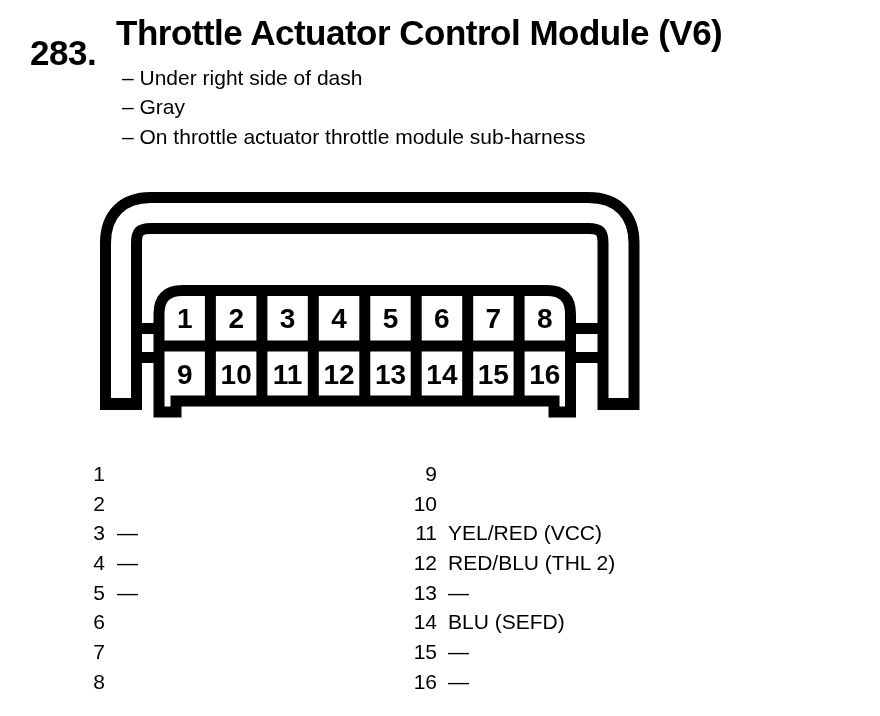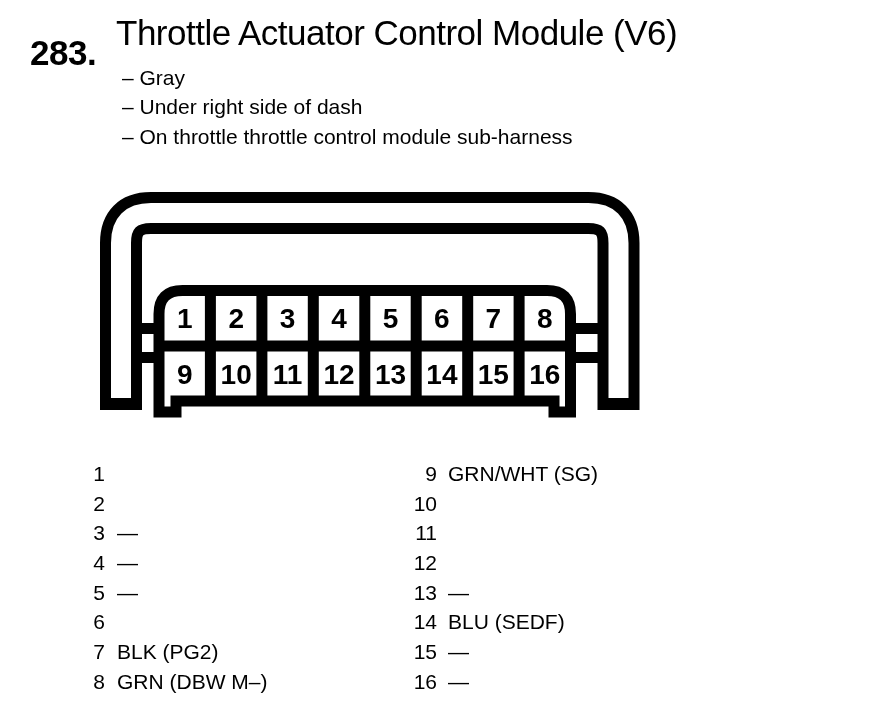--- a/index.html
+++ b/index.html
@@ -11,21 +11,21 @@
   }
   .abs { position: absolute; }
   .title-num {
     left: 30px; top: 15px;
     font-size: 35px; font-weight: bold; line-height: 1;
     letter-spacing: -0.5px;
     margin-top: 20px;
   }
   .title-text {
     left: 116px; top: 15px;
-    font-size: 35px; font-weight: normal; line-height: 1;
+    font-size: 35px; font-weight: bold; line-height: 1;
     letter-spacing: -0.5px; white-space: nowrap;
   }
   .notes {
     left: 122px; top: 63px;
     font-size: 21px; line-height: 29.3px; white-space: nowrap;
   }
   #connector-svg { left: 80px; top: 180px; }
   .cellnum {
     font-family: "Liberation Sans", "DejaVu Sans", sans-serif;
     font-size: 28px; font-weight: bold; fill: #000000;
@@ -38,23 +38,23 @@
   .pin-col.left  .pin-num { width: 20px; margin-right: 12px; }
   .pin-col.right .pin-num { width: 37px; margin-right: 11px; }
 </style>
 </head>
 <body>
 
 <span class="abs title-num">283.</span>
 <span class="abs title-text">Throttle Actuator Control Module (V6)</span>
 
 <div class="abs notes">
+    <div>– Under right side of dash</div>
     <div>– Gray</div>
-    <div>– Under right side of dash</div>
-    <div>– On throttle throttle control module sub-harness</div>
+    <div>– On throttle actuator throttle module sub-harness</div>
   </div>
 
 <svg id="connector-svg" class="abs" width="580" height="250" viewBox="80 180 580 250">
 
   <path d="M121 410 L121 243 Q121 213 151 213 L588.5 213 Q618.5 213 618.5 243 L618.5 410" fill="none" stroke="#000000" stroke-width="42"></path>
   <path d="M121 398 L121 243 Q121 213 151 213 L588.5 213 Q618.5 213 618.5 243 L618.5 398" fill="none" stroke="#ffffff" stroke-width="20"></path>
 
   <rect x="140" y="323" width="18" height="11" fill="#000000"></rect>
   <rect x="140" y="352" width="18" height="11" fill="#000000"></rect>
   <rect x="572" y="323" width="28" height="11" fill="#000000"></rect>
@@ -109,48 +109,47 @@
     </div>
     <div class="pin-row">
       <span class="pin-num">5</span>
       <span class="pin-label">—</span>
     </div>
     <div class="pin-row">
       <span class="pin-num">6</span>
     </div>
     <div class="pin-row">
       <span class="pin-num">7</span>
-      <span class="pin-label">BLK (PG2)</span>
     </div>
     <div class="pin-row">
       <span class="pin-num">8</span>
-      <span class="pin-label">GRN (DBW M–)</span>
     </div>
   </div>
 <div class="abs pin-col right">
     <div class="pin-row">
       <span class="pin-num">9</span>
-      <span class="pin-label">GRN/WHT (SG)</span>
     </div>
     <div class="pin-row">
       <span class="pin-num">10</span>
     </div>
     <div class="pin-row">
       <span class="pin-num">11</span>
+      <span class="pin-label">YEL/RED (VCC)</span>
     </div>
     <div class="pin-row">
       <span class="pin-num">12</span>
+      <span class="pin-label">RED/BLU (THL 2)</span>
     </div>
     <div class="pin-row">
       <span class="pin-num">13</span>
       <span class="pin-label">—</span>
     </div>
     <div class="pin-row">
       <span class="pin-num">14</span>
-      <span class="pin-label">BLU (SEDF)</span>
+      <span class="pin-label">BLU (SEFD)</span>
     </div>
     <div class="pin-row">
       <span class="pin-num">15</span>
       <span class="pin-label">—</span>
     </div>
     <div class="pin-row">
       <span class="pin-num">16</span>
       <span class="pin-label">—</span>
     </div>
   </div>

